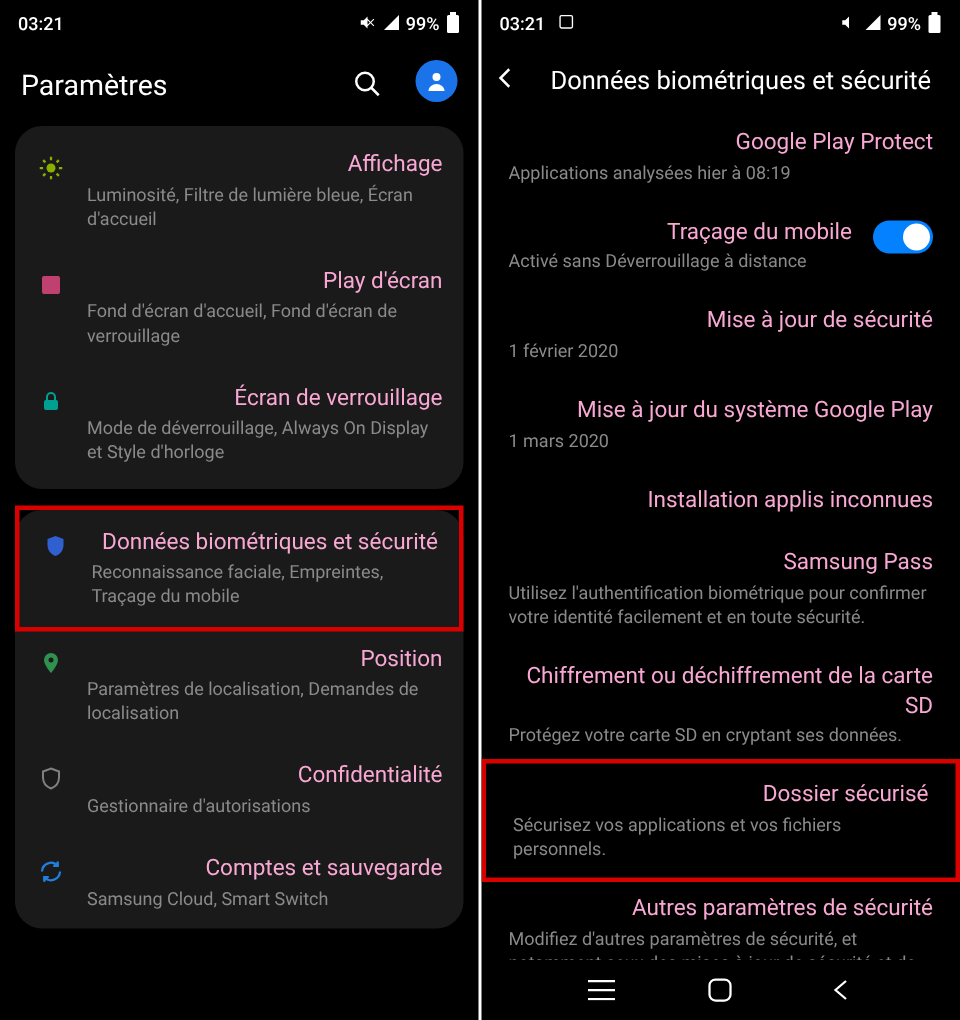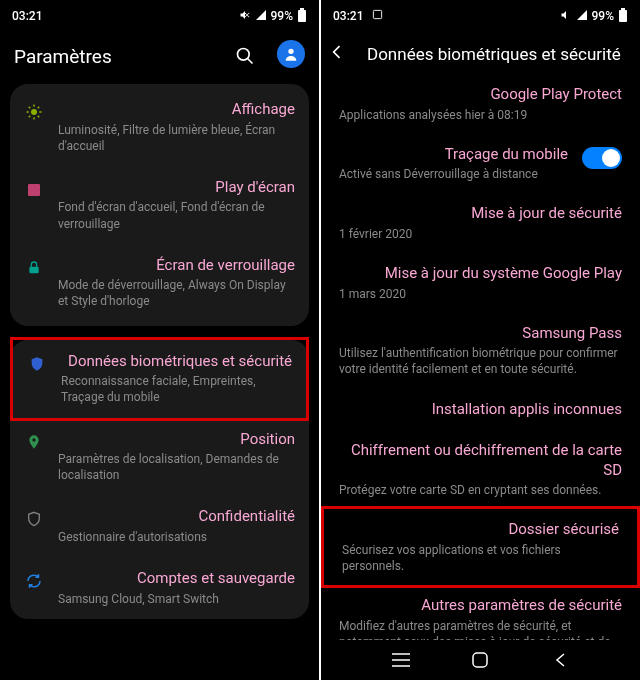--- a/index.html
+++ b/index.html
@@ -296,27 +296,27 @@
       </div>
     </div>
     <div class="row">
       <div class="row-text">
         <div class="row-title">Mise à jour du système Google Play</div>
         <div class="row-sub">1 mars 2020</div>
       </div>
     </div>
     <div class="row">
       <div class="row-text">
+        <div class="row-title">Installation applis inconnues</div>
+      </div>
+    </div>
+    <div class="row">
+      <div class="row-text">
         <div class="row-title">Samsung Pass</div>
         <div class="row-sub">Utilisez l'authentification biométrique pour confirmer votre identité facilement et en toute sécurité.</div>
-      </div>
-    </div>
-    <div class="row">
-      <div class="row-text">
-        <div class="row-title">Installation applis inconnues</div>
       </div>
     </div>
     <div class="row">
       <div class="row-text">
         <div class="row-title">Chiffrement ou déchiffrement de la carte SD</div>
         <div class="row-sub">Protégez votre carte SD en cryptant ses données.</div>
       </div>
     </div>
     <div class="row highlight">
       <div class="row-text">

